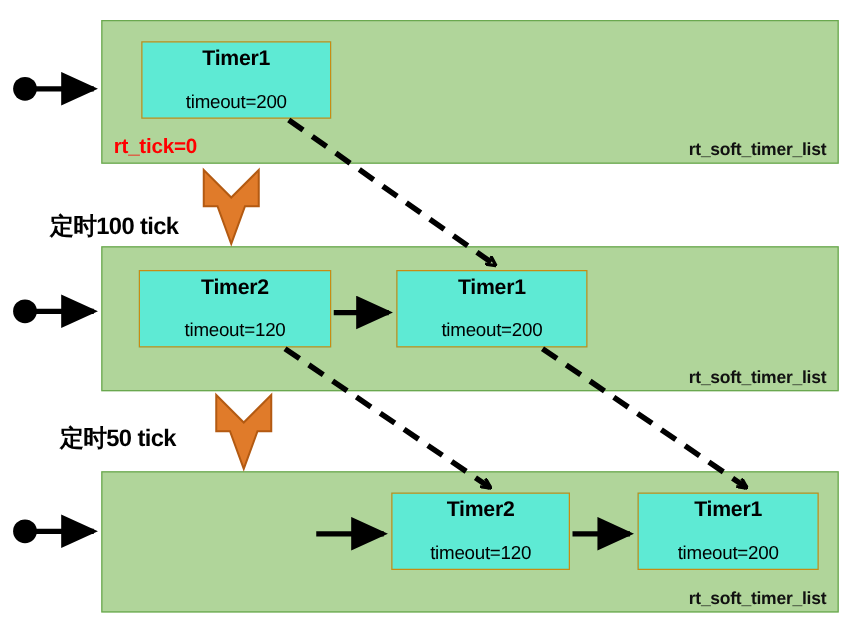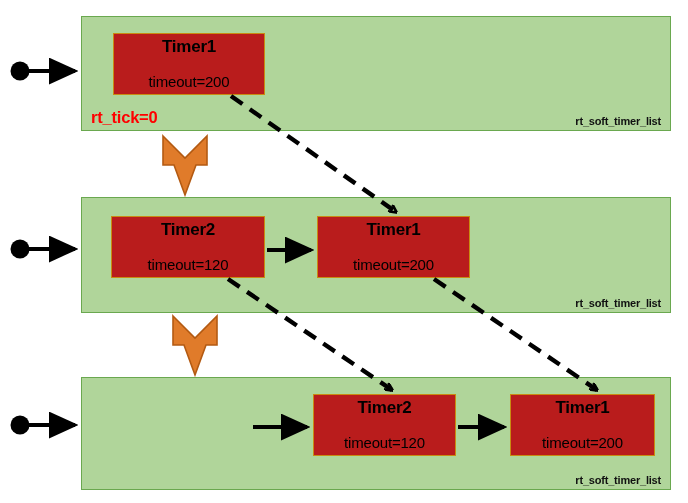--- a/index.html
+++ b/index.html
@@ -18,41 +18,41 @@
   .panel{
     position:absolute;
     background:#b0d59a;
     border:1px solid #6aa84f;
     box-sizing:border-box;
   }
   .panel-label{
     position:absolute;
     right:9px;
     bottom:3px;
-    font-size:11px;
+    font-size:14px;
     font-weight:bold;
     color:#111111;
     letter-spacing:-0.2px;
     white-space:nowrap;
   }
   .tick-label{
     position:absolute;
     left:9px;
     bottom:3px;
     font-size:16.5px;
     font-weight:bold;
     color:#ff0000;
     letter-spacing:-0.2px;
     white-space:nowrap;
     margin-top:48px;
   }
   
   .timer-box{
     position:absolute;
-    background:#b91c1c;
+    background:#5eead4;
     border:1.5px solid #c98b12;
     box-sizing:border-box;
     display:flex;
     flex-direction:column;
     align-items:center;
     justify-content:center;
   }
   .timer-name{
     font-size:17px;
     font-weight:bold;
@@ -93,35 +93,37 @@
   <div class="panel" style="left:81px; top:16px; width:590px; height:115px;">
     <div class="tick-label">rt_tick=0</div>
     <div class="panel-label">rt_soft_timer_list</div>
   </div>
 
   <div class="timer-box" style="left:113px; top:33px; width:152px; height:62px;">
     <div class="timer-name">Timer1</div>
     <div class="timer-timeout">timeout=200</div>
   </div>
 
+  <div class="step-label" style="left:40px; top:168px;">定时100 tick</div>
 
   <div class="panel" style="left:81px; top:197px; width:590px; height:116px;">
     <div class="panel-label">rt_soft_timer_list</div>
   </div>
 
   <div class="timer-box" style="left:111px; top:216px; width:154px; height:62px;">
     <div class="timer-name">Timer2</div>
     <div class="timer-timeout">timeout=120</div>
   </div>
 
   <div class="timer-box" style="left:317px; top:216px; width:153px; height:62px;">
     <div class="timer-name">Timer1</div>
     <div class="timer-timeout">timeout=200</div>
   </div>
 
+  <div class="step-label" style="left:48px; top:338px;">定时50 tick</div>
 
   <div class="panel" style="left:81px; top:377px; width:590px; height:113px;">
     <div class="panel-label">rt_soft_timer_list</div>
   </div>
 
 
   <div class="timer-box" style="left:313px; top:394px; width:143px; height:62px;">
     <div class="timer-name">Timer2</div>
     <div class="timer-timeout">timeout=120</div>
   </div>

